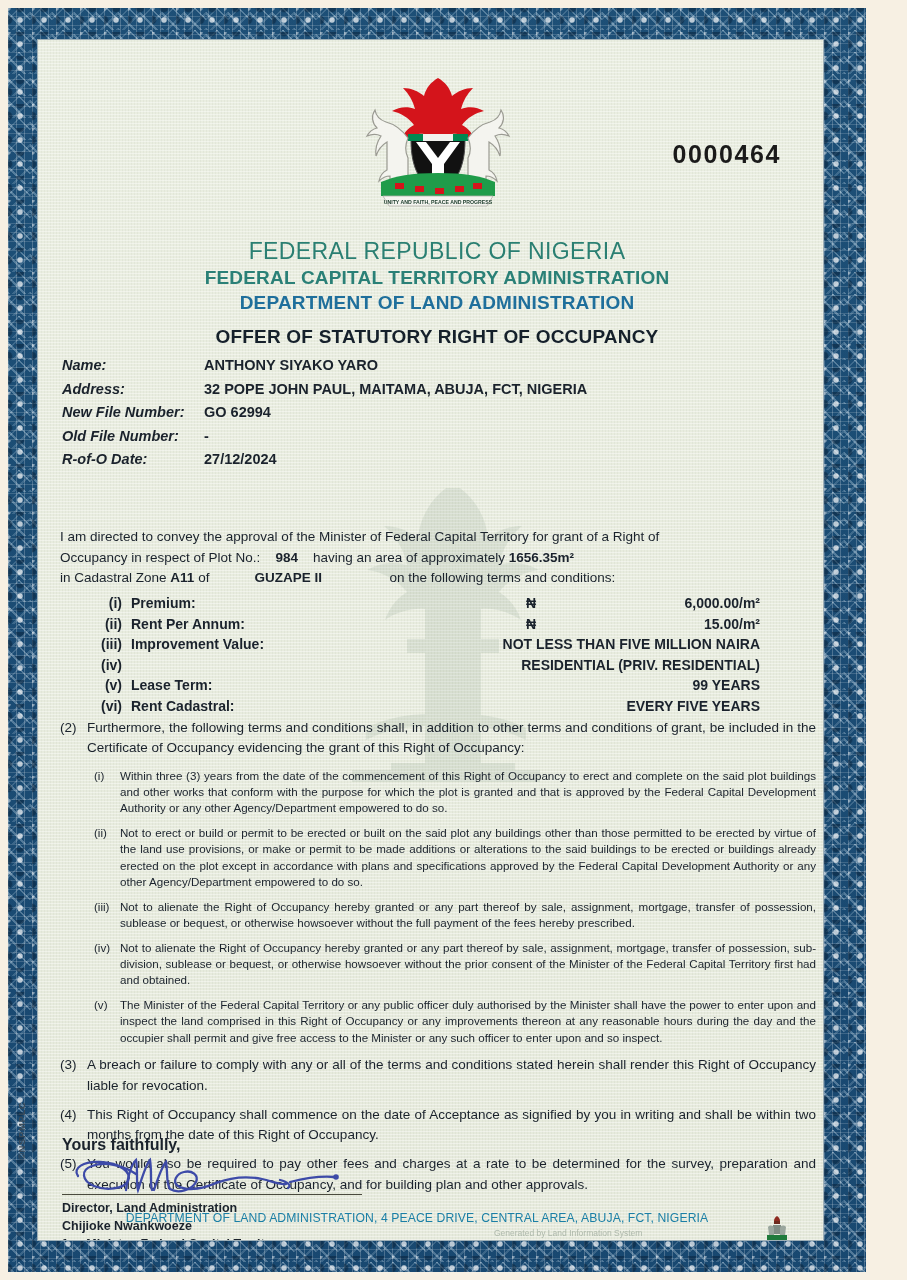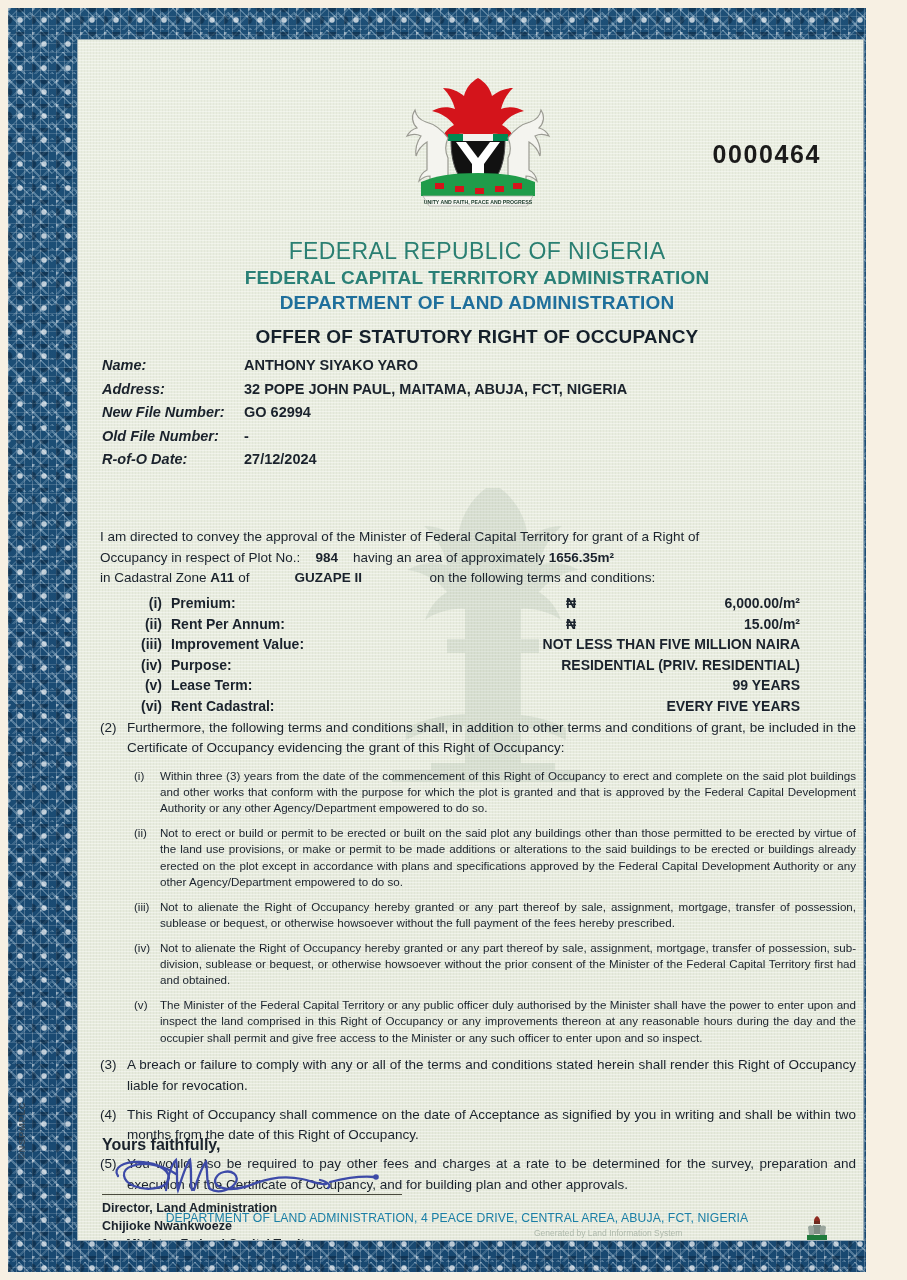--- a/index.html
+++ b/index.html
@@ -51,21 +51,20 @@
     top: 40px;
     width: 785px;
     height: 1200px;
     background-color: #e8ecdf;
     background-image:
       repeating-linear-gradient(0deg, rgba(255,255,255,0.40) 0 1px, rgba(255,255,255,0) 1px 3px),
       repeating-linear-gradient(90deg, rgba(150,160,140,0.09) 0 1px, rgba(150,160,140,0) 1px 3px),
       linear-gradient(#eaeee1, #e6eadc);
     box-shadow: 0 0 0 1px #9fb0b8;
     overflow: hidden;
-    margin-left: 40px;
   }
 
   
   .watermark {
     position: absolute;
     left: 258px;
     top: 430px;
     width: 300px;
     height: 330px;
     opacity: 0.13;
@@ -407,21 +406,20 @@
           <div class="tlabel">Rent Per Annum:</div>
           <div class="tval"><span class="naira">₦</span><span>15.00/m²</span></div>
         </div>
         <div class="trow">
           <div class="tnum">(iii)</div>
           <div class="tlabel">Improvement Value:</div>
           <div class="tval">NOT LESS THAN FIVE MILLION  NAIRA</div>
         </div>
         <div class="trow">
           <div class="tnum">(iv)</div>
-          <div class="tlabel">Purpose:</div>
           <div class="tval">RESIDENTIAL (PRIV. RESIDENTIAL)</div>
         </div>
         <div class="trow">
           <div class="tnum">(v)</div>
           <div class="tlabel">Lease Term:</div>
           <div class="tval">99  YEARS</div>
         </div>
         <div class="trow">
           <div class="tnum">(vi)</div>
           <div class="tlabel">Rent Cadastral:</div>

